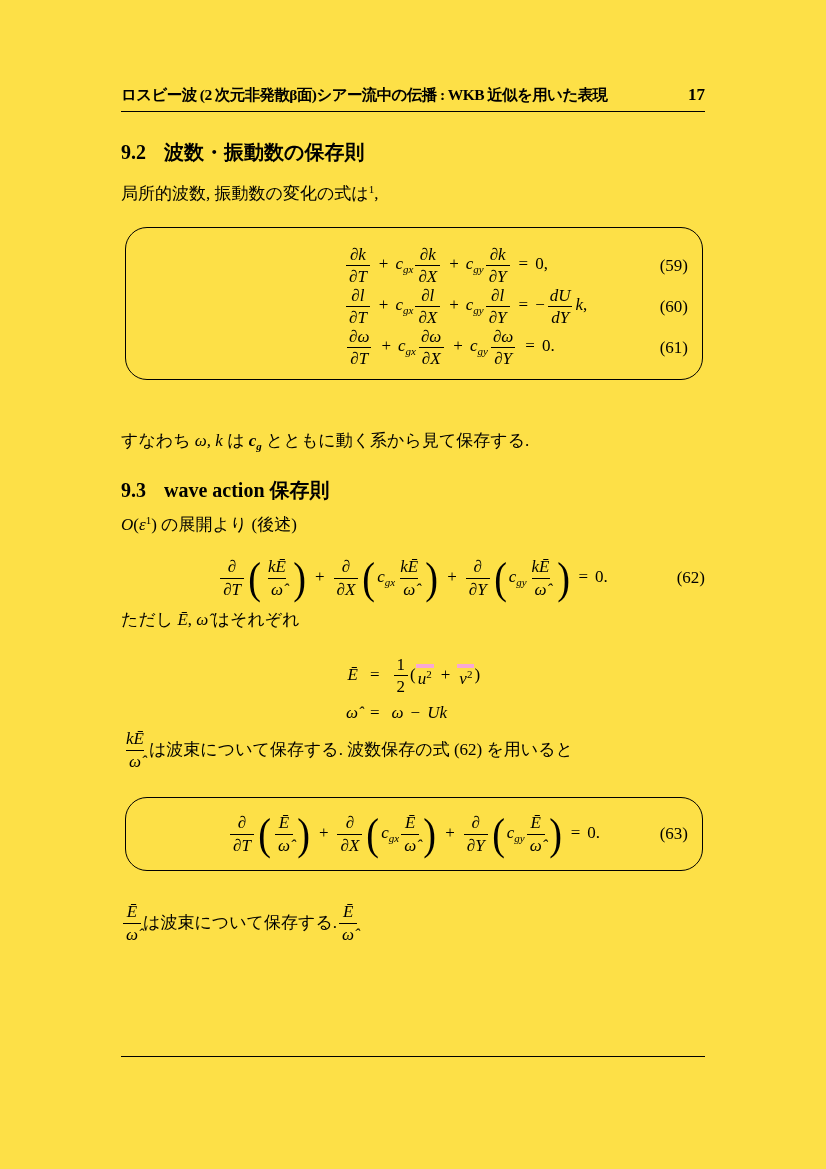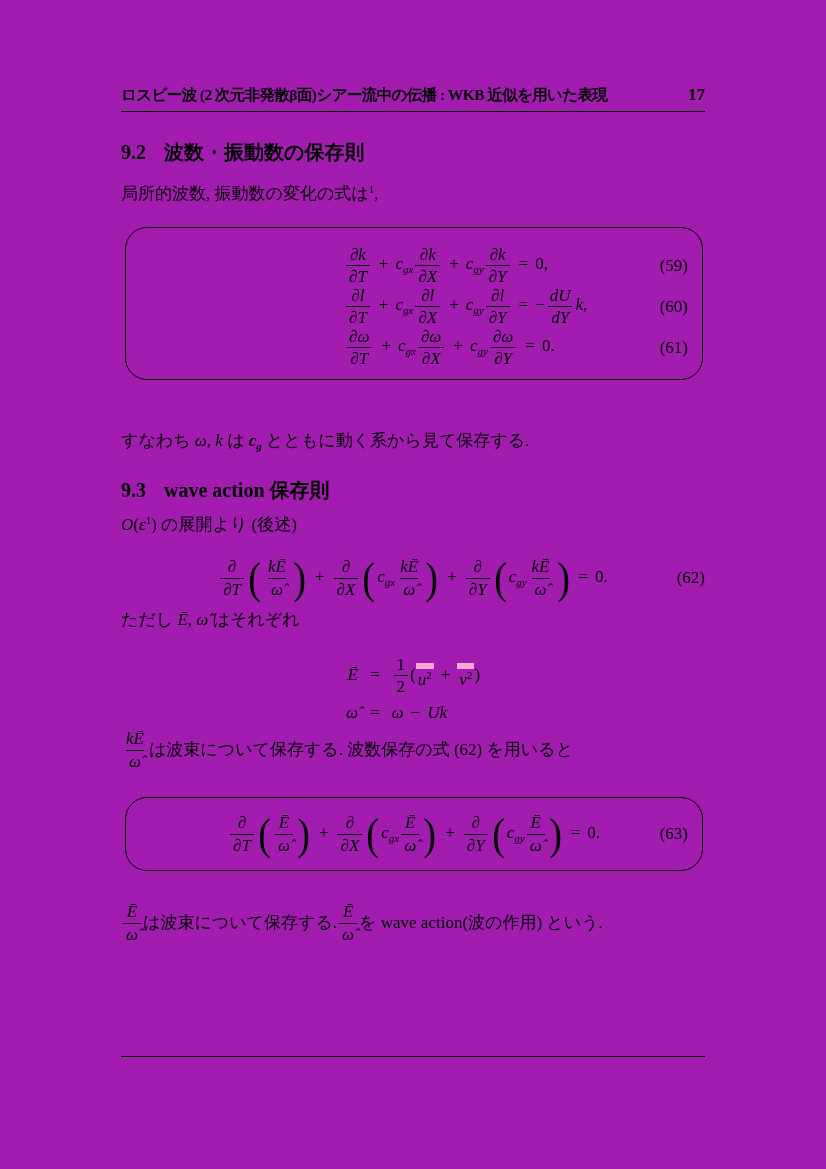--- a/index.html
+++ b/index.html
@@ -1,16 +1,16 @@
 <!DOCTYPE html>
 <html><head>
 <meta charset="utf-8">
 <style>
   html,body{margin:0;padding:0;background:#e8e8e8;}
-  .page{position:relative;width:826px;height:1169px;background:#a21caf;color:#000;
+  .page{position:relative;width:826px;height:1169px;background:#fde047;color:#000;
         font-family:"Liberation Serif","DejaVu Serif",serif;line-height:1.3;margin:0 auto;overflow:hidden;}
 
   
   .header{position:absolute;left:121px;top:84px;width:584px;display:flex;justify-content:space-between;
           align-items:baseline;font-weight:bold;}
   .htitle{font-size:15.5px;letter-spacing:-0.6px;white-space:nowrap;}
   .hpage{font-size:17px;margin-left:8px;}
   .hrule{position:absolute;left:121px;top:111px;width:584px;border-top:1.6px solid #000;}
 
   
@@ -56,21 +56,21 @@
   .mb{font-style:italic;font-weight:bold;}
   .mr{font-style:normal;}
   .mj{font-style:normal;}
   .mo{margin:0 7px;}
   .msub{font-size:11px;vertical-align:-4px;}
   .msup{font-size:11px;vertical-align:6px;}
   .mfrac{display:inline-flex;flex-direction:column;align-items:center;text-align:center;
          vertical-align:middle;margin:0 2px;line-height:1.12;}
   .fnum{display:block;padding:0 3px 1px;}
   .fden{display:block;padding:1px 3px 0;border-top:1px solid #000;}
-  .mover{display:inline-block;border-top:6px solid #f9a8d4;padding:1px 2px 0;line-height:1.05;}
+  .mover{display:inline-block;border-top:4px solid #f9a8d4;padding:1px 2px 0;line-height:1.05;}
   .mbig{font-size:45px;line-height:0.95;vertical-align:middle;display:inline-block;
         margin:0 1px;transform:scaleX(0.85);font-weight:normal;}
 
   
   .frule{position:absolute;left:121px;top:1056px;width:584px;border-top:1px solid #000;}
   .footer{position:absolute;left:121px;top:1063px;font-size:14px;white-space:pre;}
 </style>
 </head>
 <body>
 
@@ -229,18 +229,17 @@
   <p class="para p6">
       <span class="mfrac">
         <span class="fnum"><span class="mi">Ē</span></span>
         <span class="fden"><span class="mi">ω̂</span></span>
       </span>
       <span class="mj"> は波束について保存する. </span>
       <span class="mfrac">
         <span class="fnum"><span class="mi">Ē</span></span>
         <span class="fden"><span class="mi">ω̂</span></span>
       </span>
-      <span class="mj"> を wave action(波の作用) という.</span>
     </p>
 
   <div class="frule"></div>
 
 </div>
 
 </body></html>

